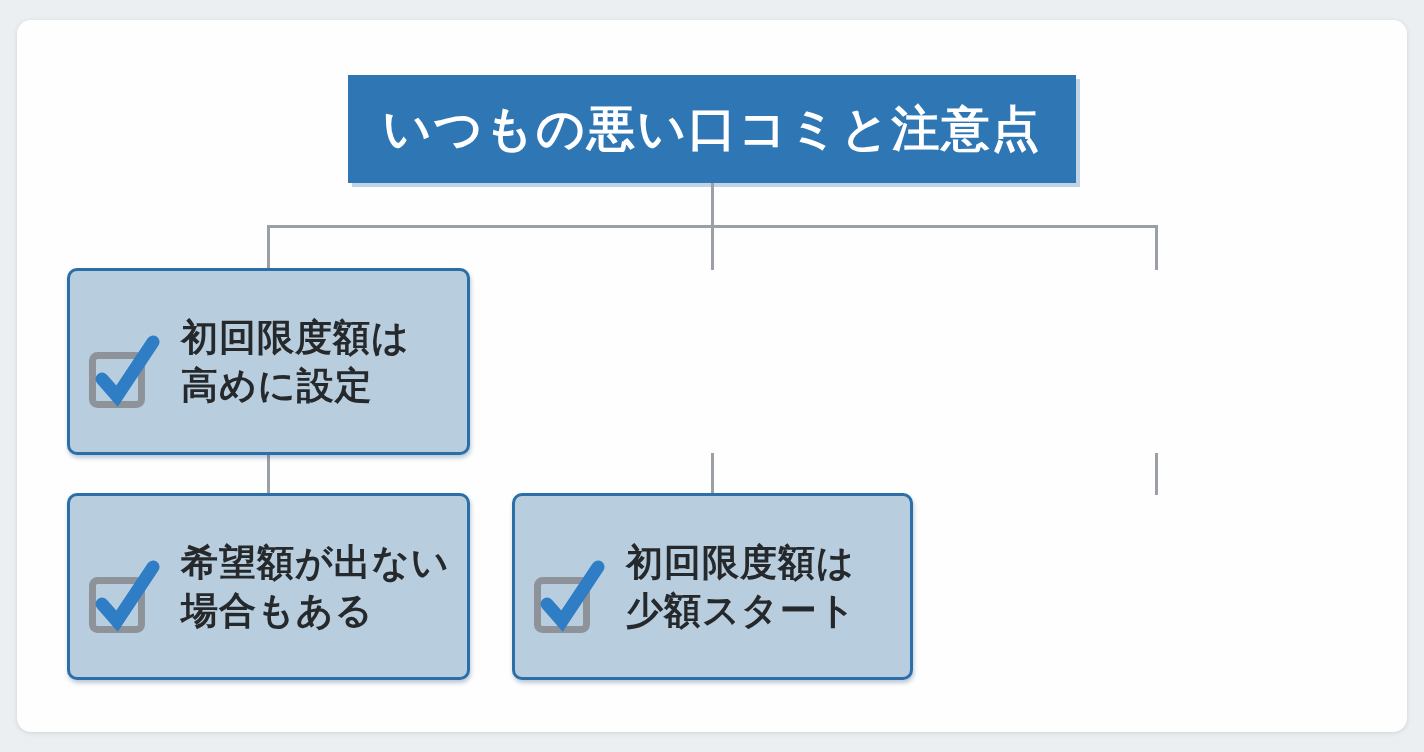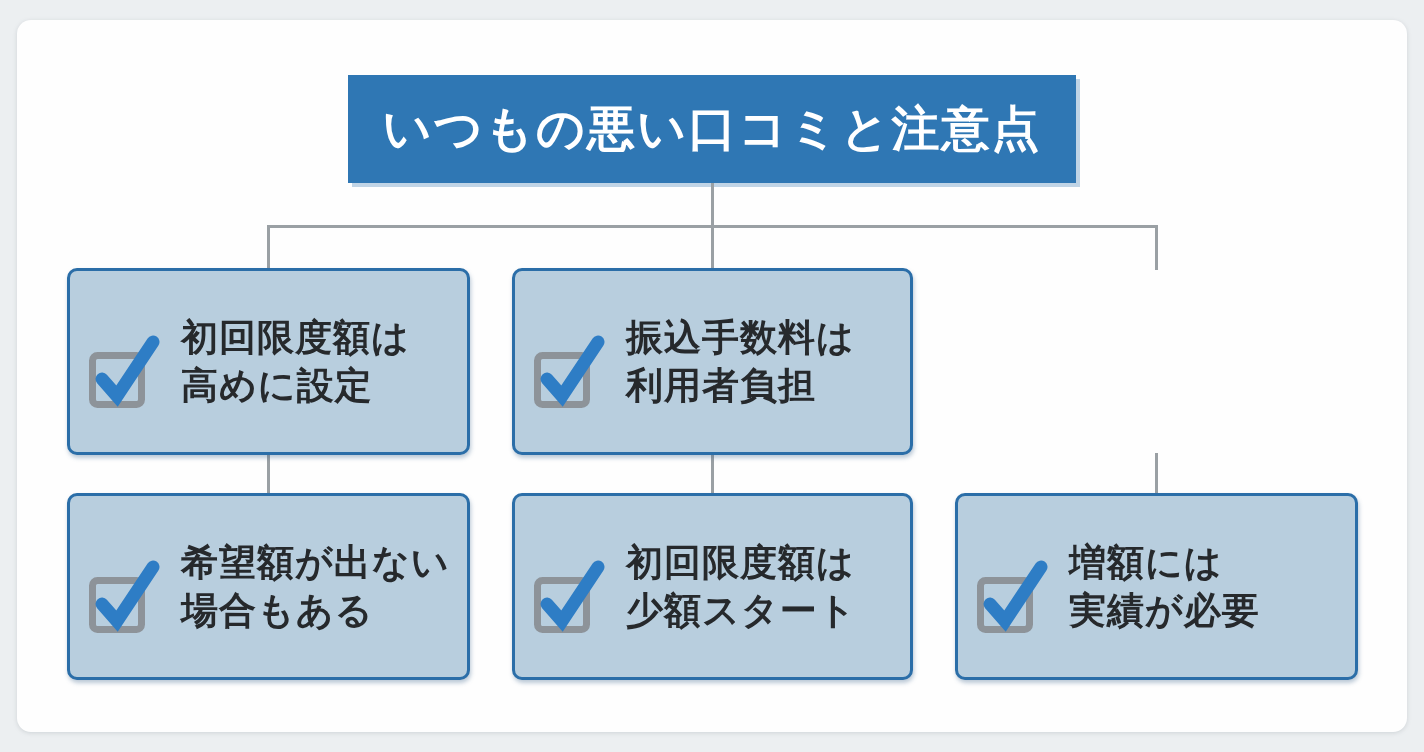--- a/index.html
+++ b/index.html
@@ -94,49 +94,33 @@
 
   <div class="node c1 r1">
     <svg class="check-icon" viewBox="0 0 78 74" aria-hidden="true">
       <rect x="3.5" y="21.5" width="49" height="49" rx="5" fill="none" stroke="#8d9399" stroke-width="7"></rect>
       <polyline points="13,45 28,62 64,8" fill="none" stroke="#2e7dc5" stroke-width="13" stroke-linecap="round" stroke-linejoin="miter"></polyline>
     </svg>
     <span class="node-label">初回限度額は
 高めに設定</span>
   </div>
 
-  <div class="node c2 r1">
-    <svg class="check-icon" viewBox="0 0 78 74" aria-hidden="true">
-      <rect x="3.5" y="21.5" width="49" height="49" rx="5" fill="none" stroke="#8d9399" stroke-width="7"></rect>
-      <polyline points="13,45 28,62 64,8" fill="none" stroke="#2e7dc5" stroke-width="13" stroke-linecap="round" stroke-linejoin="miter"></polyline>
-    </svg>
-    <span class="node-label">振込手数料は
-利用者負担</span>
-  </div>
 
 
   <div class="node c1 r2">
     <svg class="check-icon" viewBox="0 0 78 74" aria-hidden="true">
       <rect x="3.5" y="21.5" width="49" height="49" rx="5" fill="none" stroke="#8d9399" stroke-width="7"></rect>
       <polyline points="13,45 28,62 64,8" fill="none" stroke="#2e7dc5" stroke-width="13" stroke-linecap="round" stroke-linejoin="miter"></polyline>
     </svg>
     <span class="node-label">希望額が出ない
 場合もある</span>
   </div>
 
   <div class="node c2 r2">
     <svg class="check-icon" viewBox="0 0 78 74" aria-hidden="true">
       <rect x="3.5" y="21.5" width="49" height="49" rx="5" fill="none" stroke="#8d9399" stroke-width="7"></rect>
       <polyline points="13,45 28,62 64,8" fill="none" stroke="#2e7dc5" stroke-width="13" stroke-linecap="round" stroke-linejoin="miter"></polyline>
     </svg>
     <span class="node-label">初回限度額は
 少額スタート</span>
   </div>
 
-  <div class="node c3 r2">
-    <svg class="check-icon" viewBox="0 0 78 74" aria-hidden="true">
-      <rect x="3.5" y="21.5" width="49" height="49" rx="5" fill="none" stroke="#8d9399" stroke-width="7"></rect>
-      <polyline points="13,45 28,62 64,8" fill="none" stroke="#2e7dc5" stroke-width="13" stroke-linecap="round" stroke-linejoin="miter"></polyline>
-    </svg>
-    <span class="node-label">増額には
-実績が必要</span>
-  </div>
 </div>
 
 </body></html>

